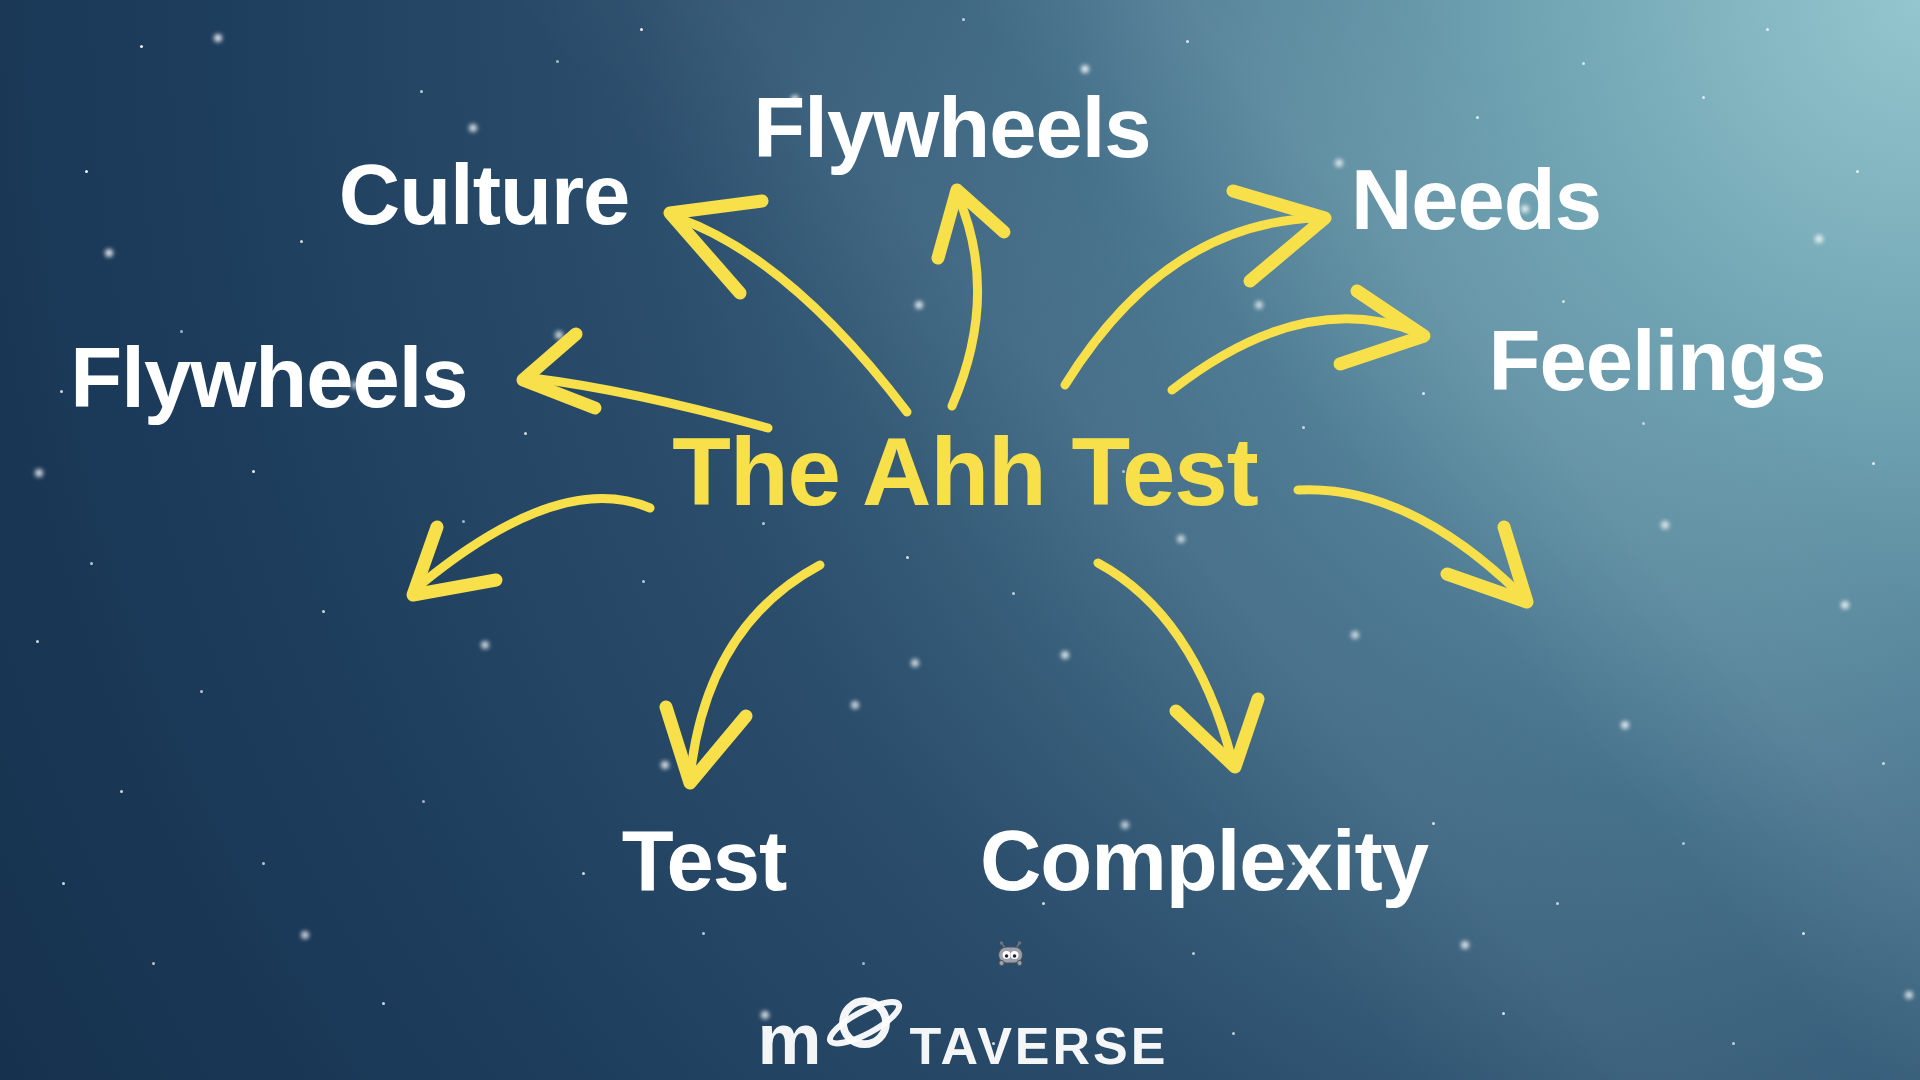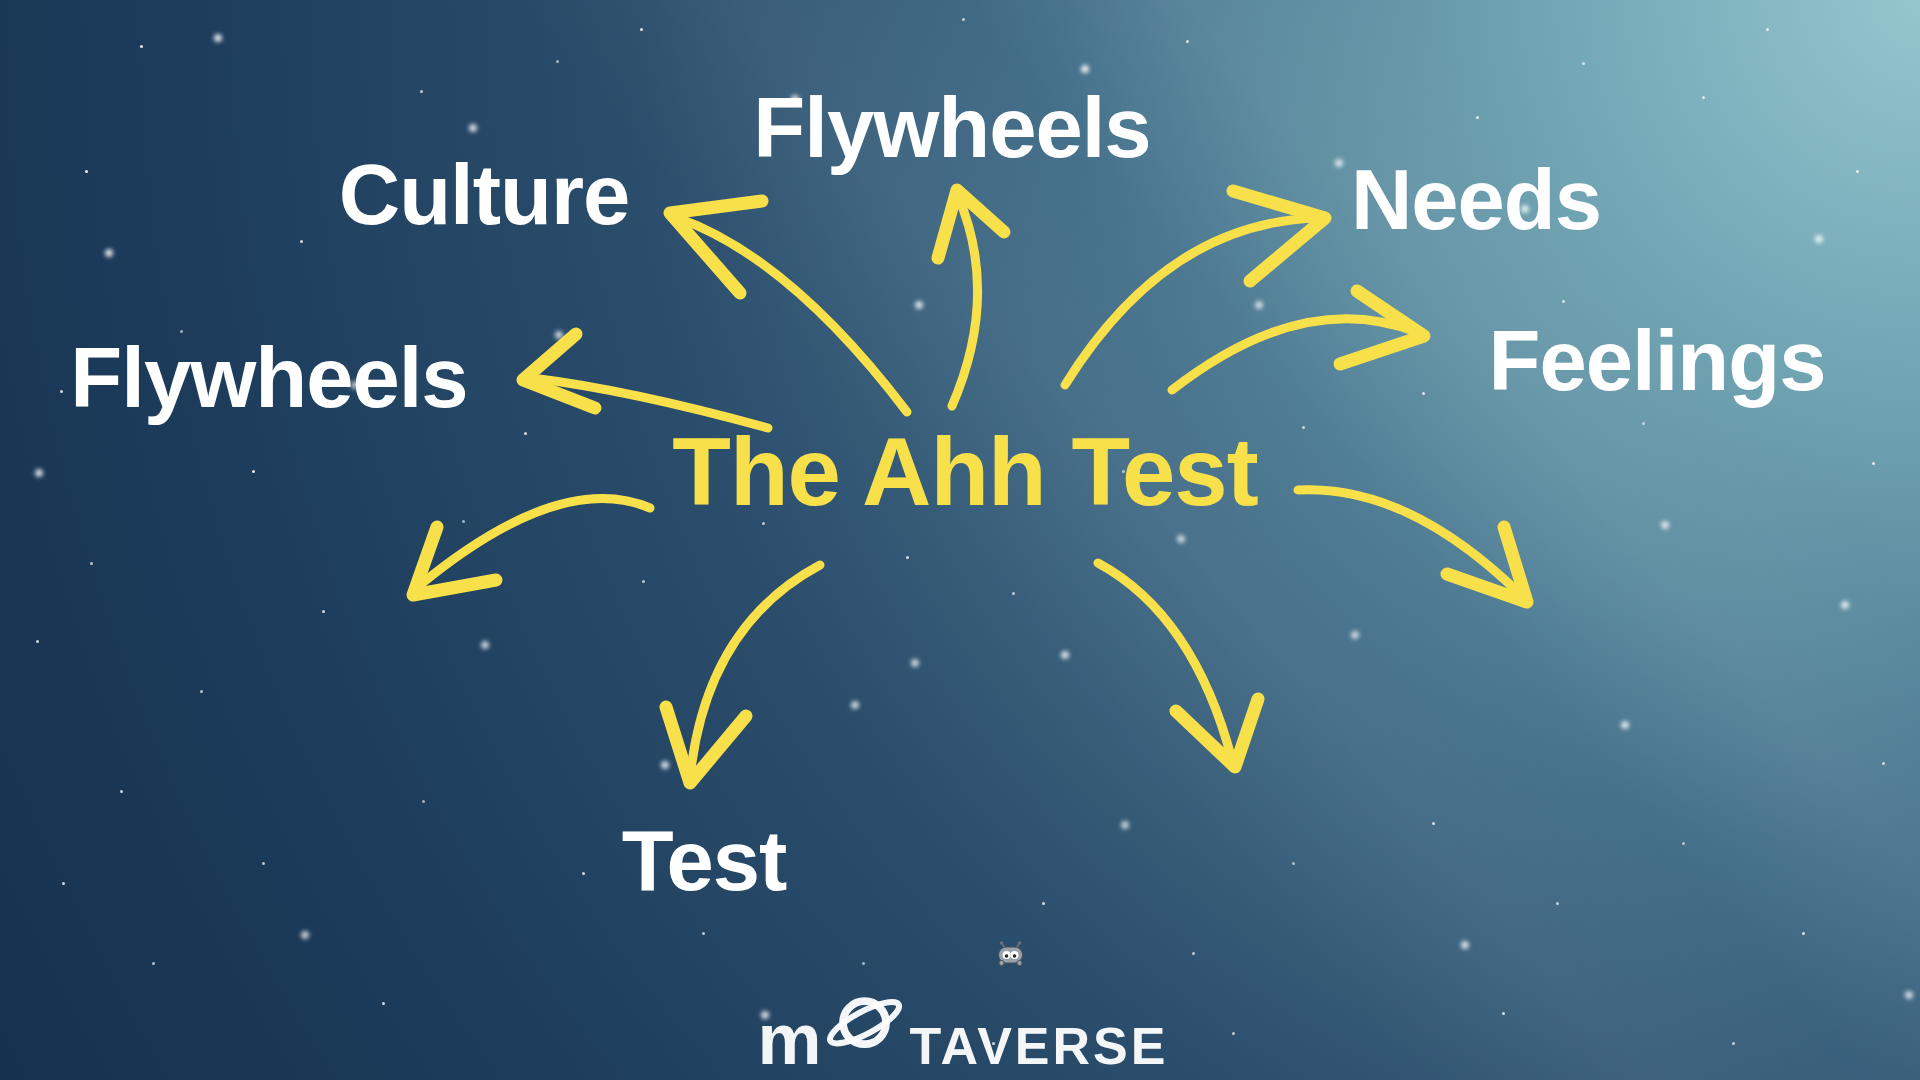--- a/index.html
+++ b/index.html
@@ -139,20 +139,21 @@
   </svg>
 
   <div class="center-topic" style="left:965px;top:472px;">The Ahh Test</div>
 
   <div class="spoke" style="left:952px;top:127px;">Flywheels</div>
   <div class="spoke" style="left:484px;top:194px;">Culture</div>
   <div class="spoke" style="left:1476px;top:199px;">Needs</div>
   <div class="spoke" style="left:269px;top:377px;">Flywheels</div>
   <div class="spoke" style="left:1657px;top:360px;">Feelings</div>
   <div class="spoke" style="left:704px;top:860px;">Test</div>
+  <div class="spoke" style="left:1204px;top:860px;">Complexity</div>
 
   <div class="logo">
     <span class="logo-m">m</span>
     <svg class="planet" width="86" height="86" viewBox="0 0 100 100">
       <g stroke="rgba(255,255,255,.95)" fill="none" stroke-linecap="round">
         <circle cx="50" cy="52" r="25" stroke-width="9"></circle>
         <ellipse cx="50" cy="52" rx="45" ry="13" stroke-width="7" transform="rotate(-28 50 52)"></ellipse>
       </g>
     </svg>
     <span class="logo-rest">TAVERSE</span>

